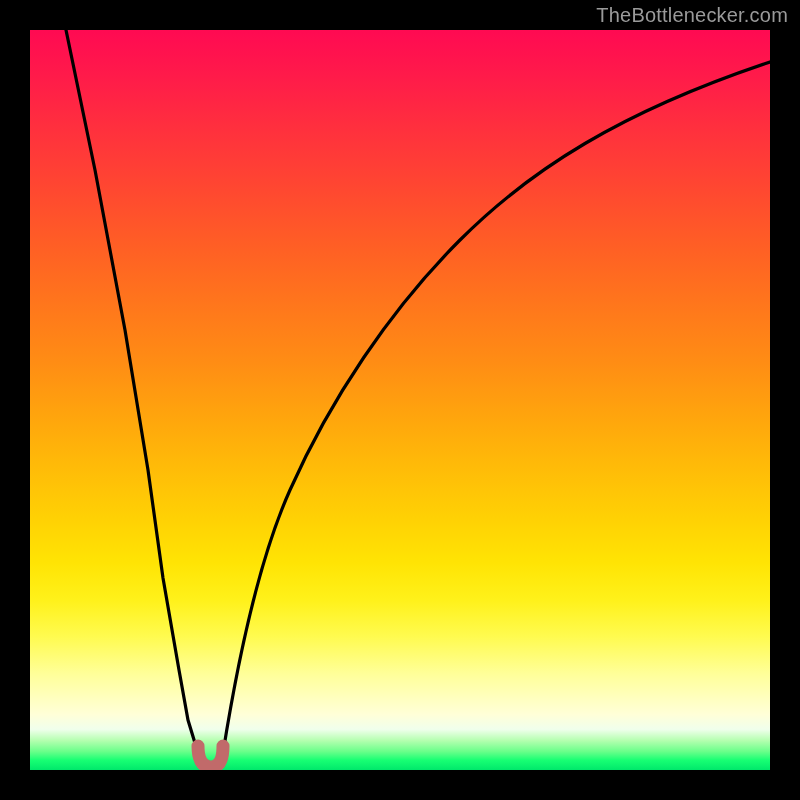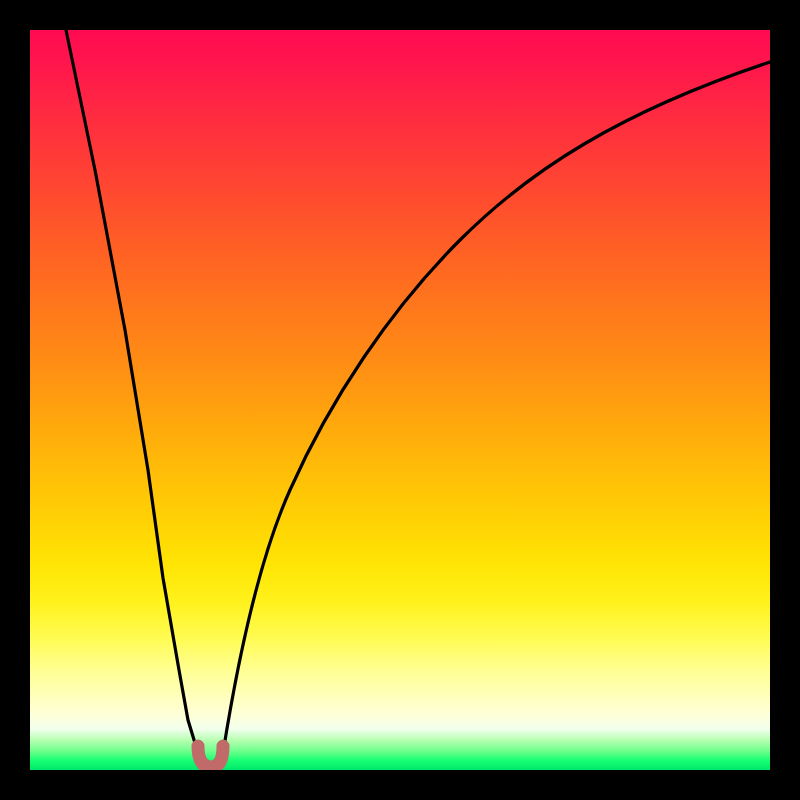--- a/index.html
+++ b/index.html
@@ -84,13 +84,14 @@
                C 203 660, 225 538, 260 460
                C 300 370, 360 280, 430 210
                C 500 140, 590 82, 740 32" fill="none" stroke="#000" stroke-width="3.2" stroke-linecap="round"></path>
 
       <path d="M 168 716
                Q 168 737, 181 737
                Q 193 737, 193 716" fill="none" stroke="#c16a6a" stroke-width="13" stroke-linecap="round" stroke-linejoin="round"></path>
     </svg>
   </div>
 
+  <div class="watermark">TheBottlenecker.com</div>
 </div>
 
 </body></html>

